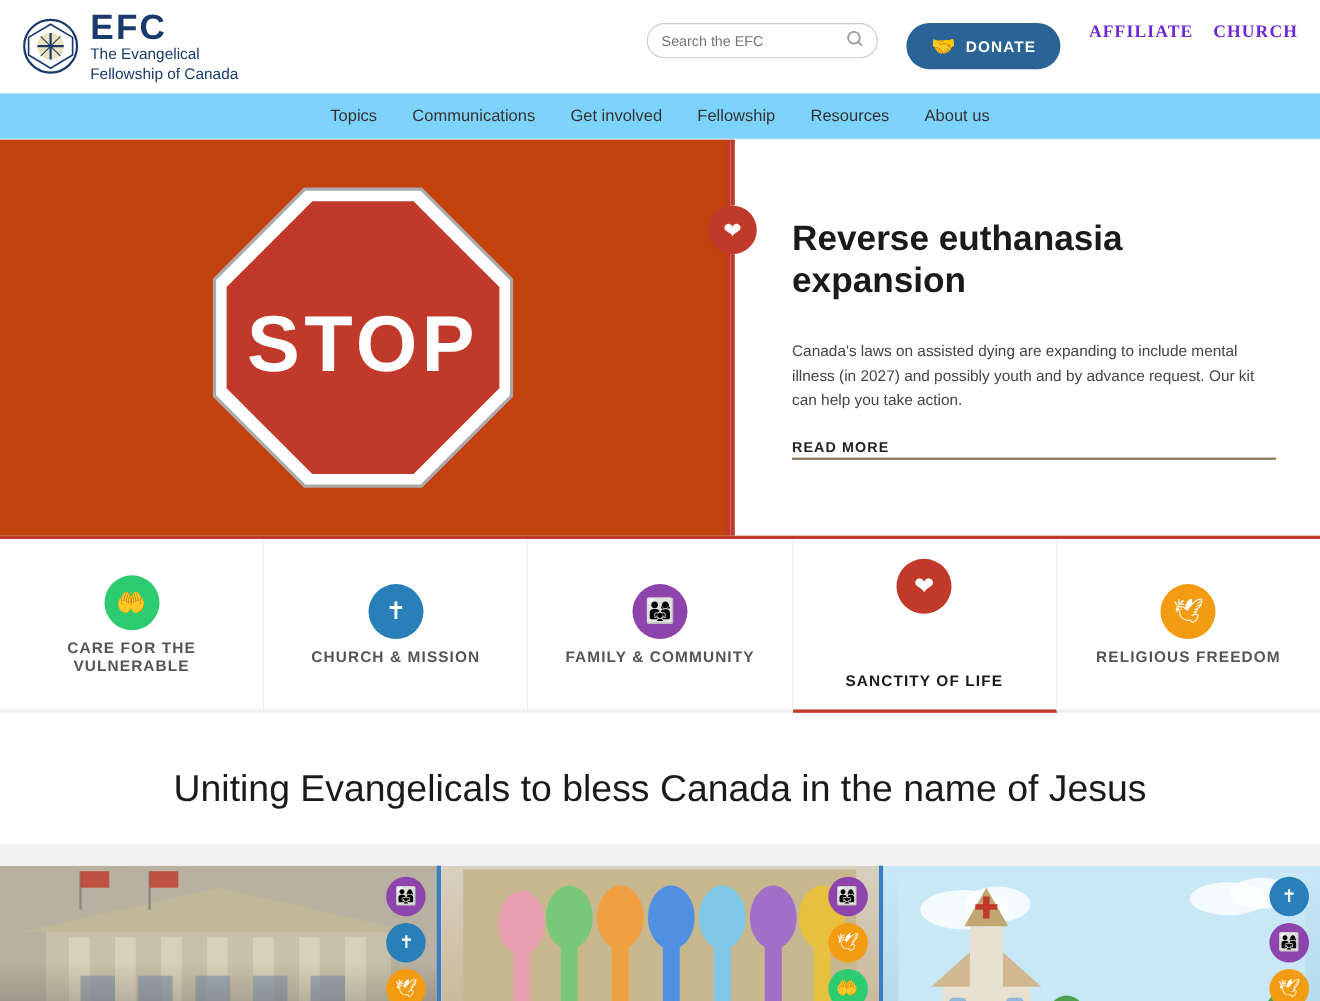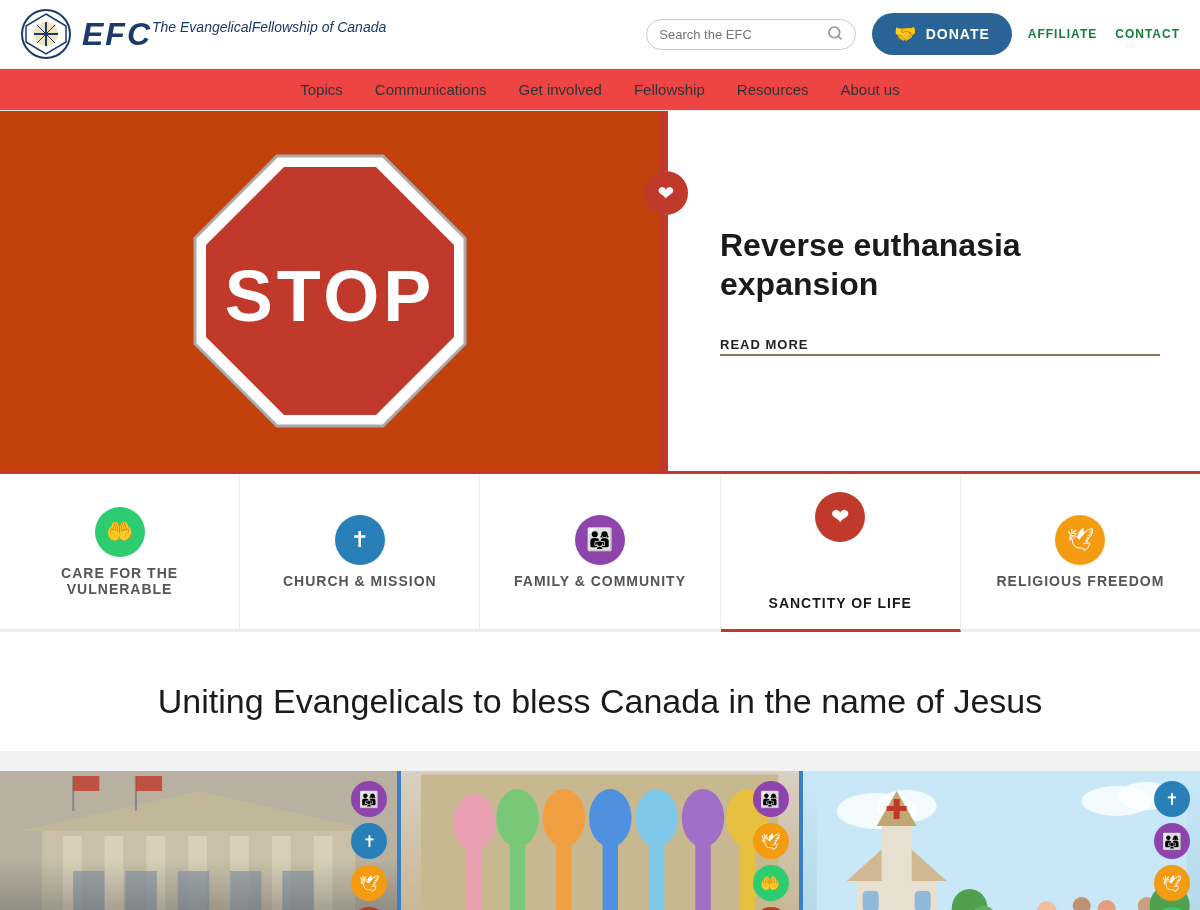--- a/index.html
+++ b/index.html
@@ -18,39 +18,38 @@
       display: flex;
       align-items: center;
       gap: 10px;
     }
     .logo-icon {
       width: 52px;
       height: 52px;
     }
     .logo-text {
       display: flex;
-      flex-direction: row;
-      font-style: italic;
+      flex-direction: column;
     }
     .logo-efc {
       font-size: 32px;
       font-weight: 900;
       color: #1a3a6b;
       line-height: 1;
       letter-spacing: 2px;
     }
     .logo-subtitle {
       font-size: 14px;
       color: #1a3a6b;
       line-height: 1.3;
     }
     .header-right {
       display: flex;
-      align-items: center;
-      gap: 16px;
+      align-items: flex-start;
+      gap: 26px;
     }
     .search-box {
       display: flex;
       align-items: center;
       border: 1px solid #ccc;
       border-radius: 20px;
       padding: 5px 12px;
       gap: 6px;
       background: #fff;
       width: 210px;
@@ -82,36 +81,37 @@
       letter-spacing: 1px;
     }
     .donate-btn .hand-icon {
       font-size: 18px;
     }
     .header-links {
       display: flex;
       gap: 18px;
     }
     .header-link {
-      font-size: 12px;
+      font-size: 16px;
       font-weight: bold;
-      color: #15803d;
+      color: #6d28d9;
       text-decoration: none;
       letter-spacing: 1px;
       cursor: pointer;
+      font-family: Liberation Serif, serif;
     }
 
     
     .nav-bar {
       display: flex;
       align-items: center;
       justify-content: center;
       gap: 32px;
       padding: 12px 20px;
-      background: #ef4444;
+      background: #7dd3fc;
       border-bottom: 1px solid #eee;
     }
     .nav-item {
       font-size: 15px;
       color: #333;
       cursor: pointer;
       text-decoration: none;
       font-weight: 400;
       white-space: nowrap;
     }
@@ -321,21 +321,21 @@
           <line x1="21" y1="21" x2="16.65" y2="16.65"></line>
         </svg>
       </span>
     </div>
     <button class="donate-btn">
       <span class="hand-icon">🤝</span>
       <span>DONATE</span>
     </button>
     <div class="header-links">
       <a class="header-link">AFFILIATE</a>
-      <a class="header-link">CONTACT</a>
+      <a class="header-link">CHURCH</a>
     </div>
   </div>
 </div>
 
 <nav class="nav-bar">
   <a class="nav-item">Topics</a>
   <a class="nav-item">Communications</a>
   <a class="nav-item">Get involved</a>
   <a class="nav-item">Fellowship</a>
   <a class="nav-item">Resources</a>
@@ -356,20 +356,21 @@
   </div>
 
   <div class="hero-right">
 
     <div style="position:absolute; left: -16px; top: 0; bottom: 0; display: flex; flex-direction: column; align-items: center;">
       <div style="width: 4px; flex: 0 0 60px; background: #c0392b;"></div>
       <div style="width: 44px; height: 44px; border-radius: 50%; background: #c0392b; display: flex; align-items: center; justify-content: center; color: white; font-size: 20px; z-index: 10; flex-shrink: 0;">❤</div>
       <div style="width: 4px; flex: 1; background: #c0392b;"></div>
     </div>
     <h1 class="hero-title">Reverse euthanasia expansion</h1>
+    <p class="hero-description">Canada's laws on assisted dying are expanding to include mental illness (in 2027) and possibly youth and by advance request. Our kit can help you take action.</p>
     <a class="read-more-link">READ MORE</a>
   </div>
 </div>
 
 <div class="topic-tabs">
   <div class="topic-tab">
     <div class="topic-icon" style="background:#2ecc71;">🤲</div>
     <span class="topic-label">CARE FOR THE VULNERABLE</span>
   </div>
   <div class="topic-tab">

